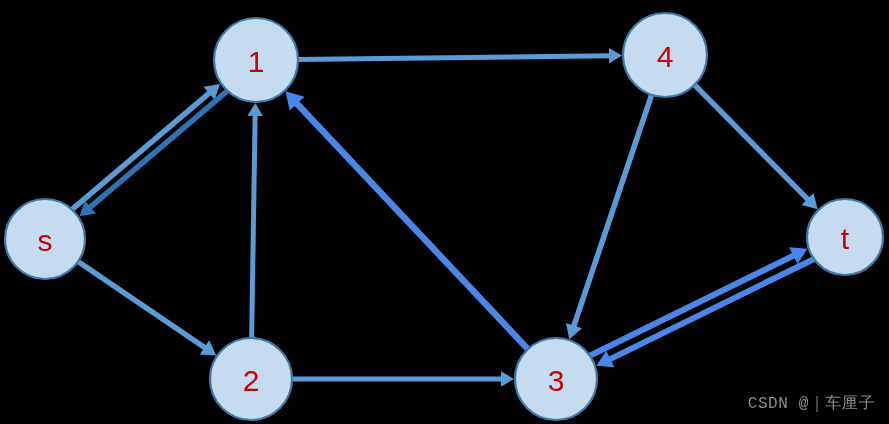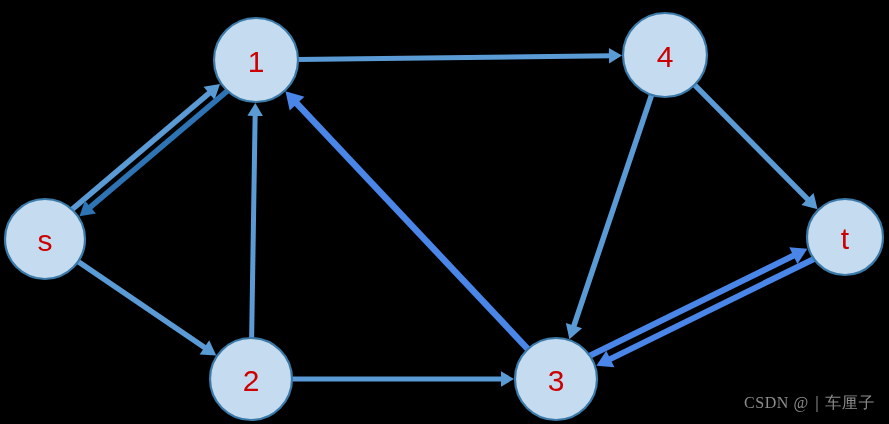--- a/index.html
+++ b/index.html
@@ -41,21 +41,21 @@
   }
   .edge-line {
     fill: none;
     stroke-linecap: butt;
   }
   .watermark {
     position: absolute;
     right: 14px;
     bottom: 10px;
     color: #8c8c8c;
-    font-family: Liberation Serif, serif;
+    font-family: Liberation Mono, monospace;
     font-size: 16px;
     letter-spacing: 0.6px;
     white-space: nowrap;
     user-select: none;
   }
 </style>
 </head>
 <body>
 
 <div id="stage">

